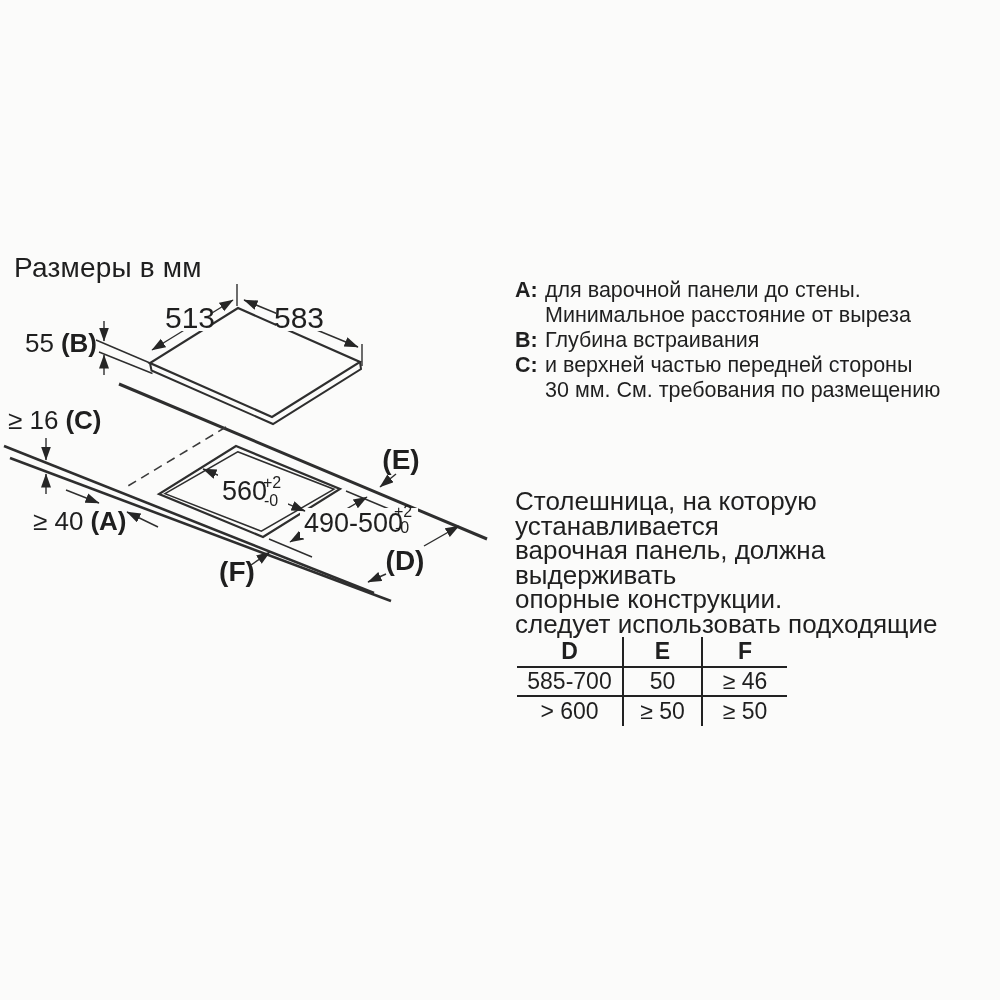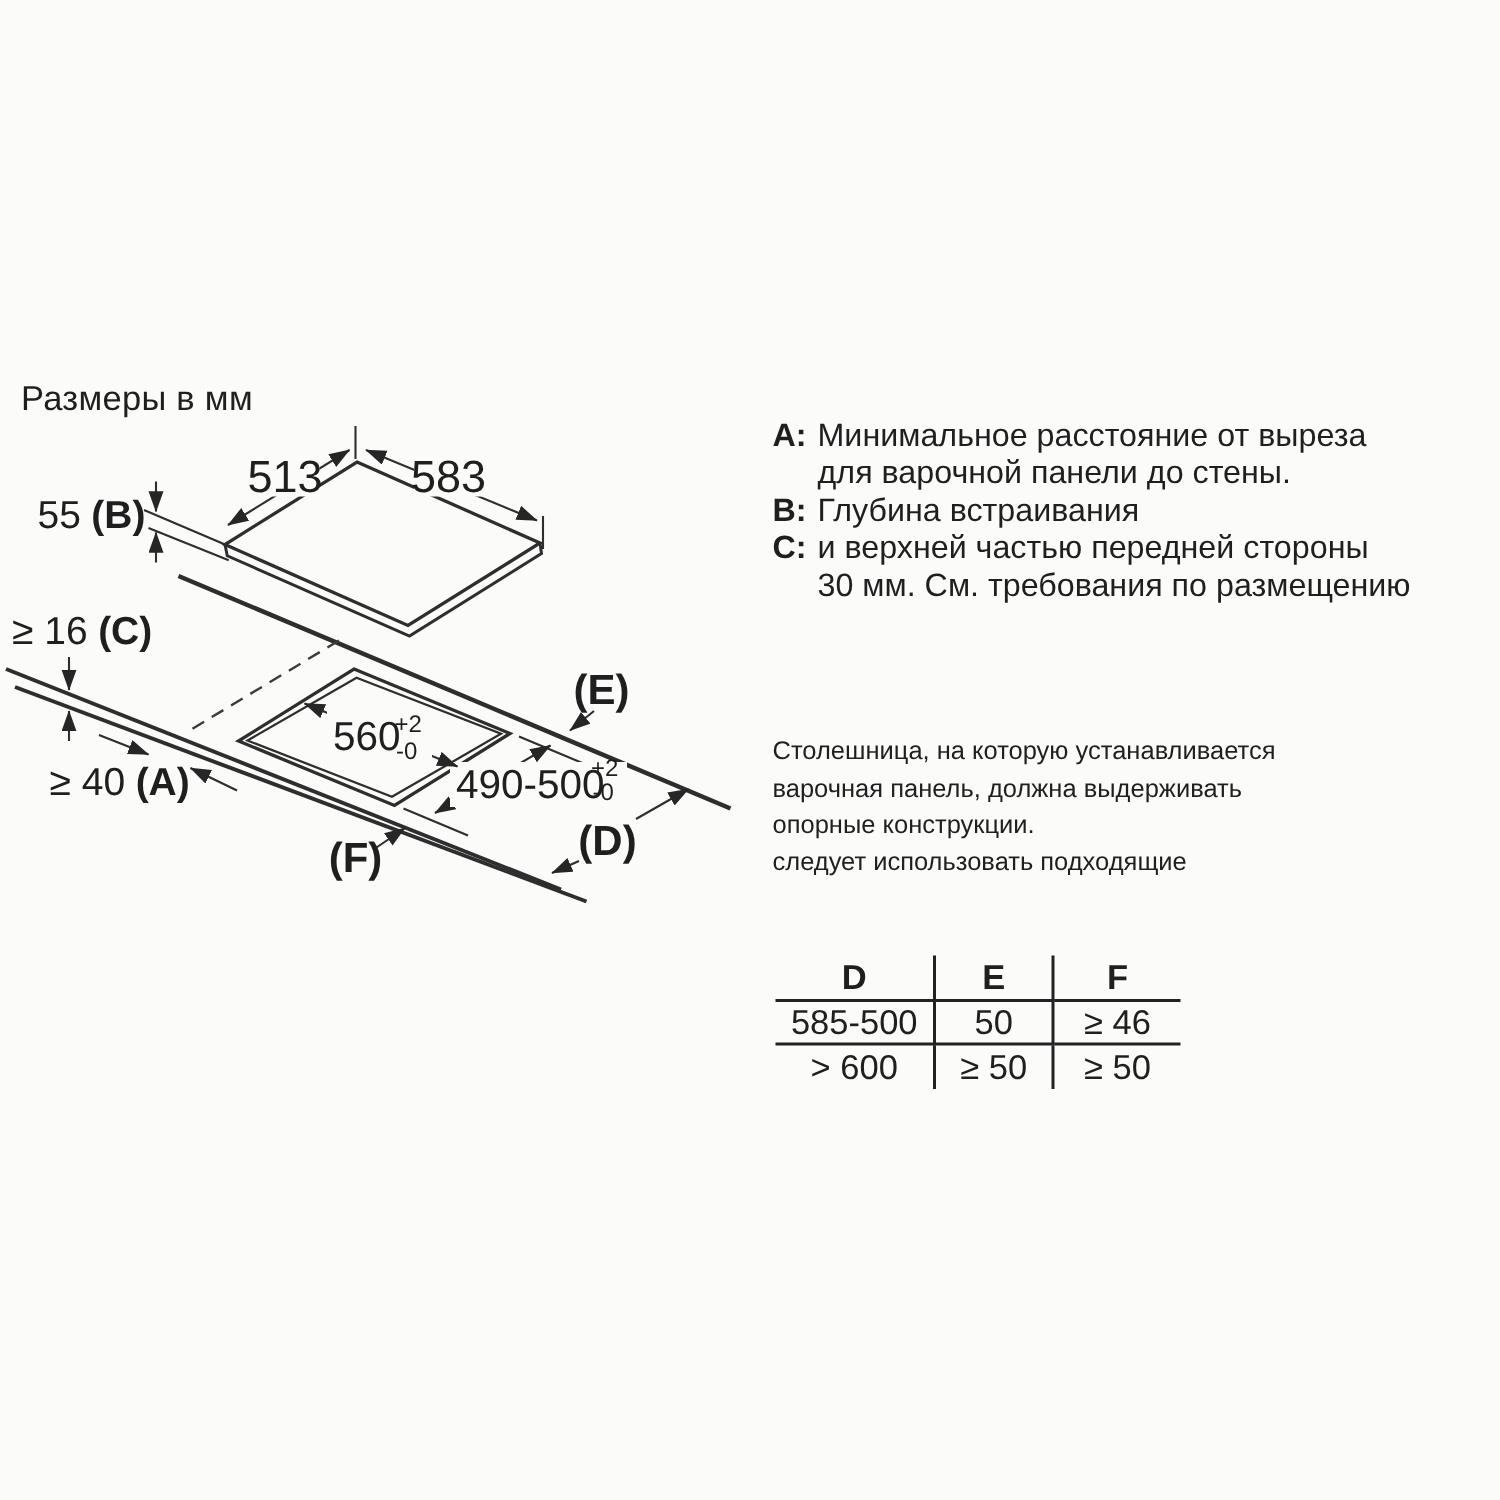--- a/index.html
+++ b/index.html
@@ -6,35 +6,35 @@
   body{
     width:1000px;height:1000px;
     background:#fbfbfa;
     font-family:"Liberation Sans", sans-serif;
     color:#1f1f1f;
     position:relative;
     overflow:hidden;
   }
   .page-title{
     position:absolute;left:14px;top:252px;
-    font-size:23px;letter-spacing:.2px;
+    font-size:28px;letter-spacing:.2px;
   }
   svg text{fill:#1f1f1f;font-family:"Liberation Sans",sans-serif;}
   .diagram-svg{position:absolute;left:0;top:243px;}
 
   .legend{
     position:absolute;left:515px;top:278px;width:460px;
     font-size:21.5px;line-height:25px;
   }
   .legend-item{position:relative;padding-left:30px;}
   .legend-letter{position:absolute;left:0;top:0;font-weight:bold;}
 
   .note{
     position:absolute;left:515px;top:489px;width:465px;
-    font-size:17px;line-height:24.5px;
+    font-size:26px;line-height:24.5px;
   }
 
   .dim-table{
     position:absolute;left:517px;top:637px;
     display:grid;
     grid-template-columns:105px 81px 84px;
     grid-template-rows:31px 29px 29px;
     font-size:23px;
   }
   .dim-table .cell{
@@ -113,22 +113,22 @@
   <text x="405" y="570" font-size="28" font-weight="bold" text-anchor="middle">(D)</text>
   <line x1="424" y1="546" x2="459" y2="526" stroke="#2e2e2e" stroke-width="1.4" marker-end="url(#ah)"></line>
   <line x1="386" y1="574" x2="368" y2="582" stroke="#2e2e2e" stroke-width="1.4" marker-end="url(#ah)"></line>
   <text x="237" y="581" font-size="28" font-weight="bold" text-anchor="middle">(F)</text>
   <line x1="251" y1="565" x2="270" y2="552" stroke="#2e2e2e" stroke-width="1.4" marker-end="url(#ah)"></line>
 </svg>
 
 <div class="legend">
   <div class="legend-item">
     <span class="legend-letter">A:</span>
+    <div>для варочной панели до стены.</div>
     <div>Минимальное расстояние от выреза</div>
-    <div>для варочной панели до стены.</div>
   </div>
   <div class="legend-item">
     <span class="legend-letter">B:</span>
     <div>Глубина встраивания</div>
   </div>
   <div class="legend-item">
     <span class="legend-letter">C:</span>
     <div>и верхней частью передней стороны</div>
     <div>30 мм. См. требования по размещению</div>
   </div>
@@ -139,20 +139,20 @@
   <div>варочная панель, должна выдерживать</div>
   <div>опорные конструкции.</div>
   <div>следует использовать подходящие</div>
 </div>
 
 <div class="dim-table">
   <div class="cell head bb">D</div>
   <div class="cell head bb vc">E</div>
   <div class="cell head bb">F</div>
 
-  <div class="cell bb">585-500</div>
+  <div class="cell bb">585-700</div>
   <div class="cell bb vc">50</div>
   <div class="cell bb">≥ 46</div>
 
   <div class="cell">&gt; 600</div>
   <div class="cell vc">≥ 50</div>
   <div class="cell">≥ 50</div>
 </div>
 
 </body></html>

